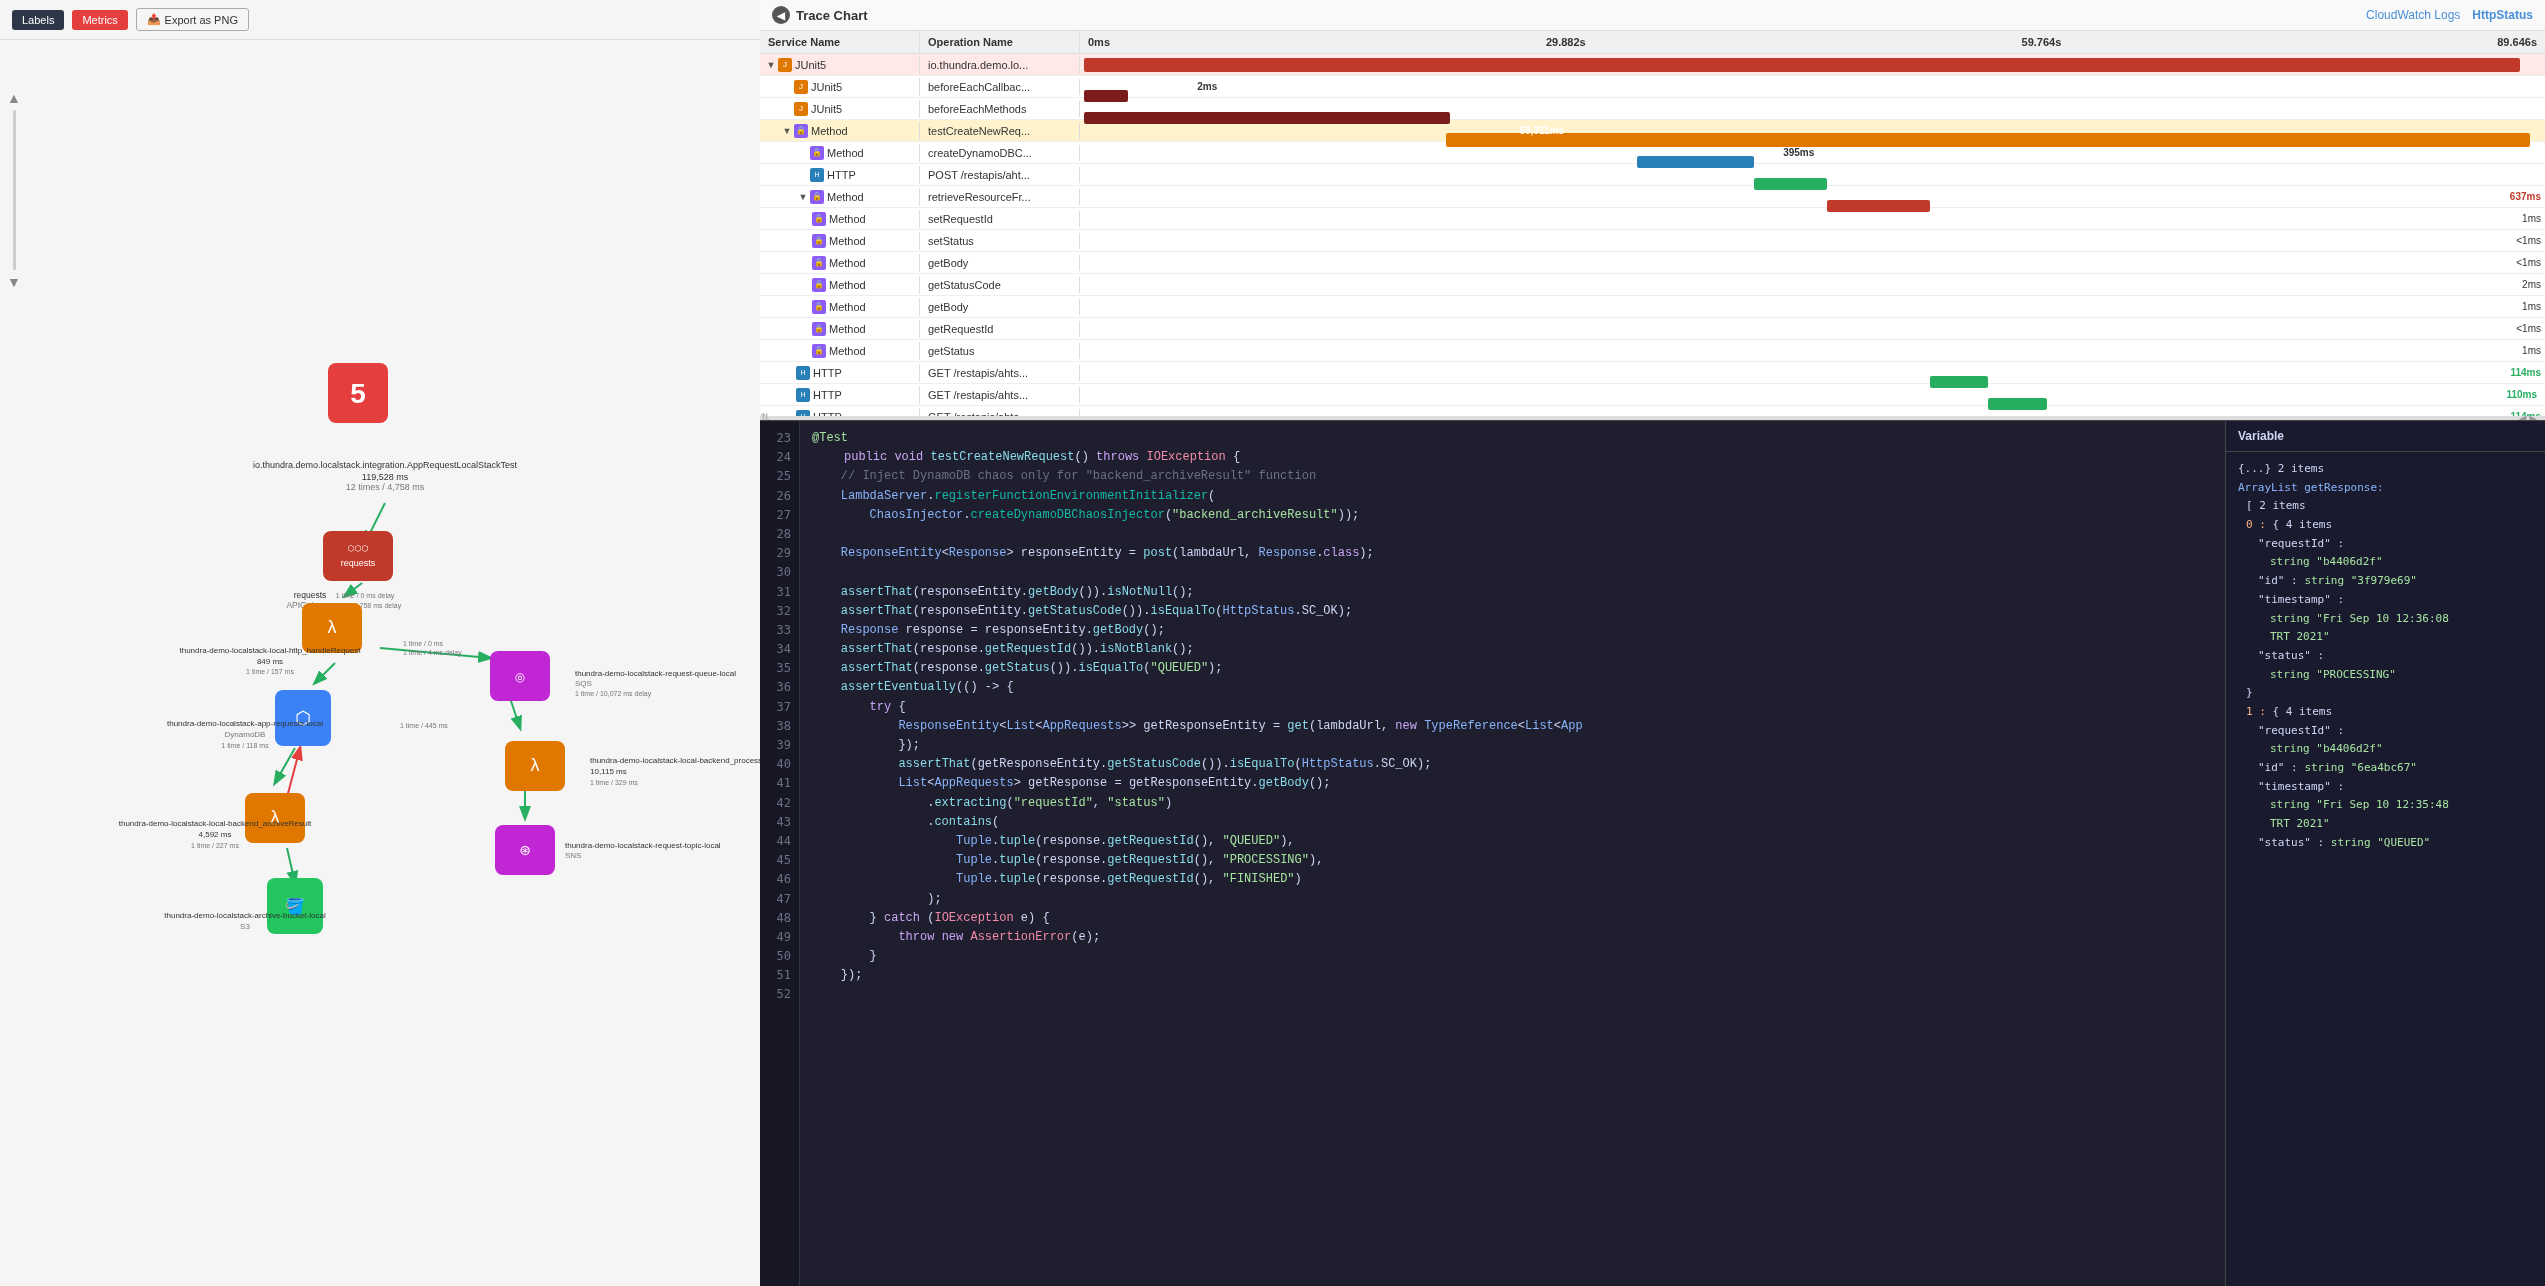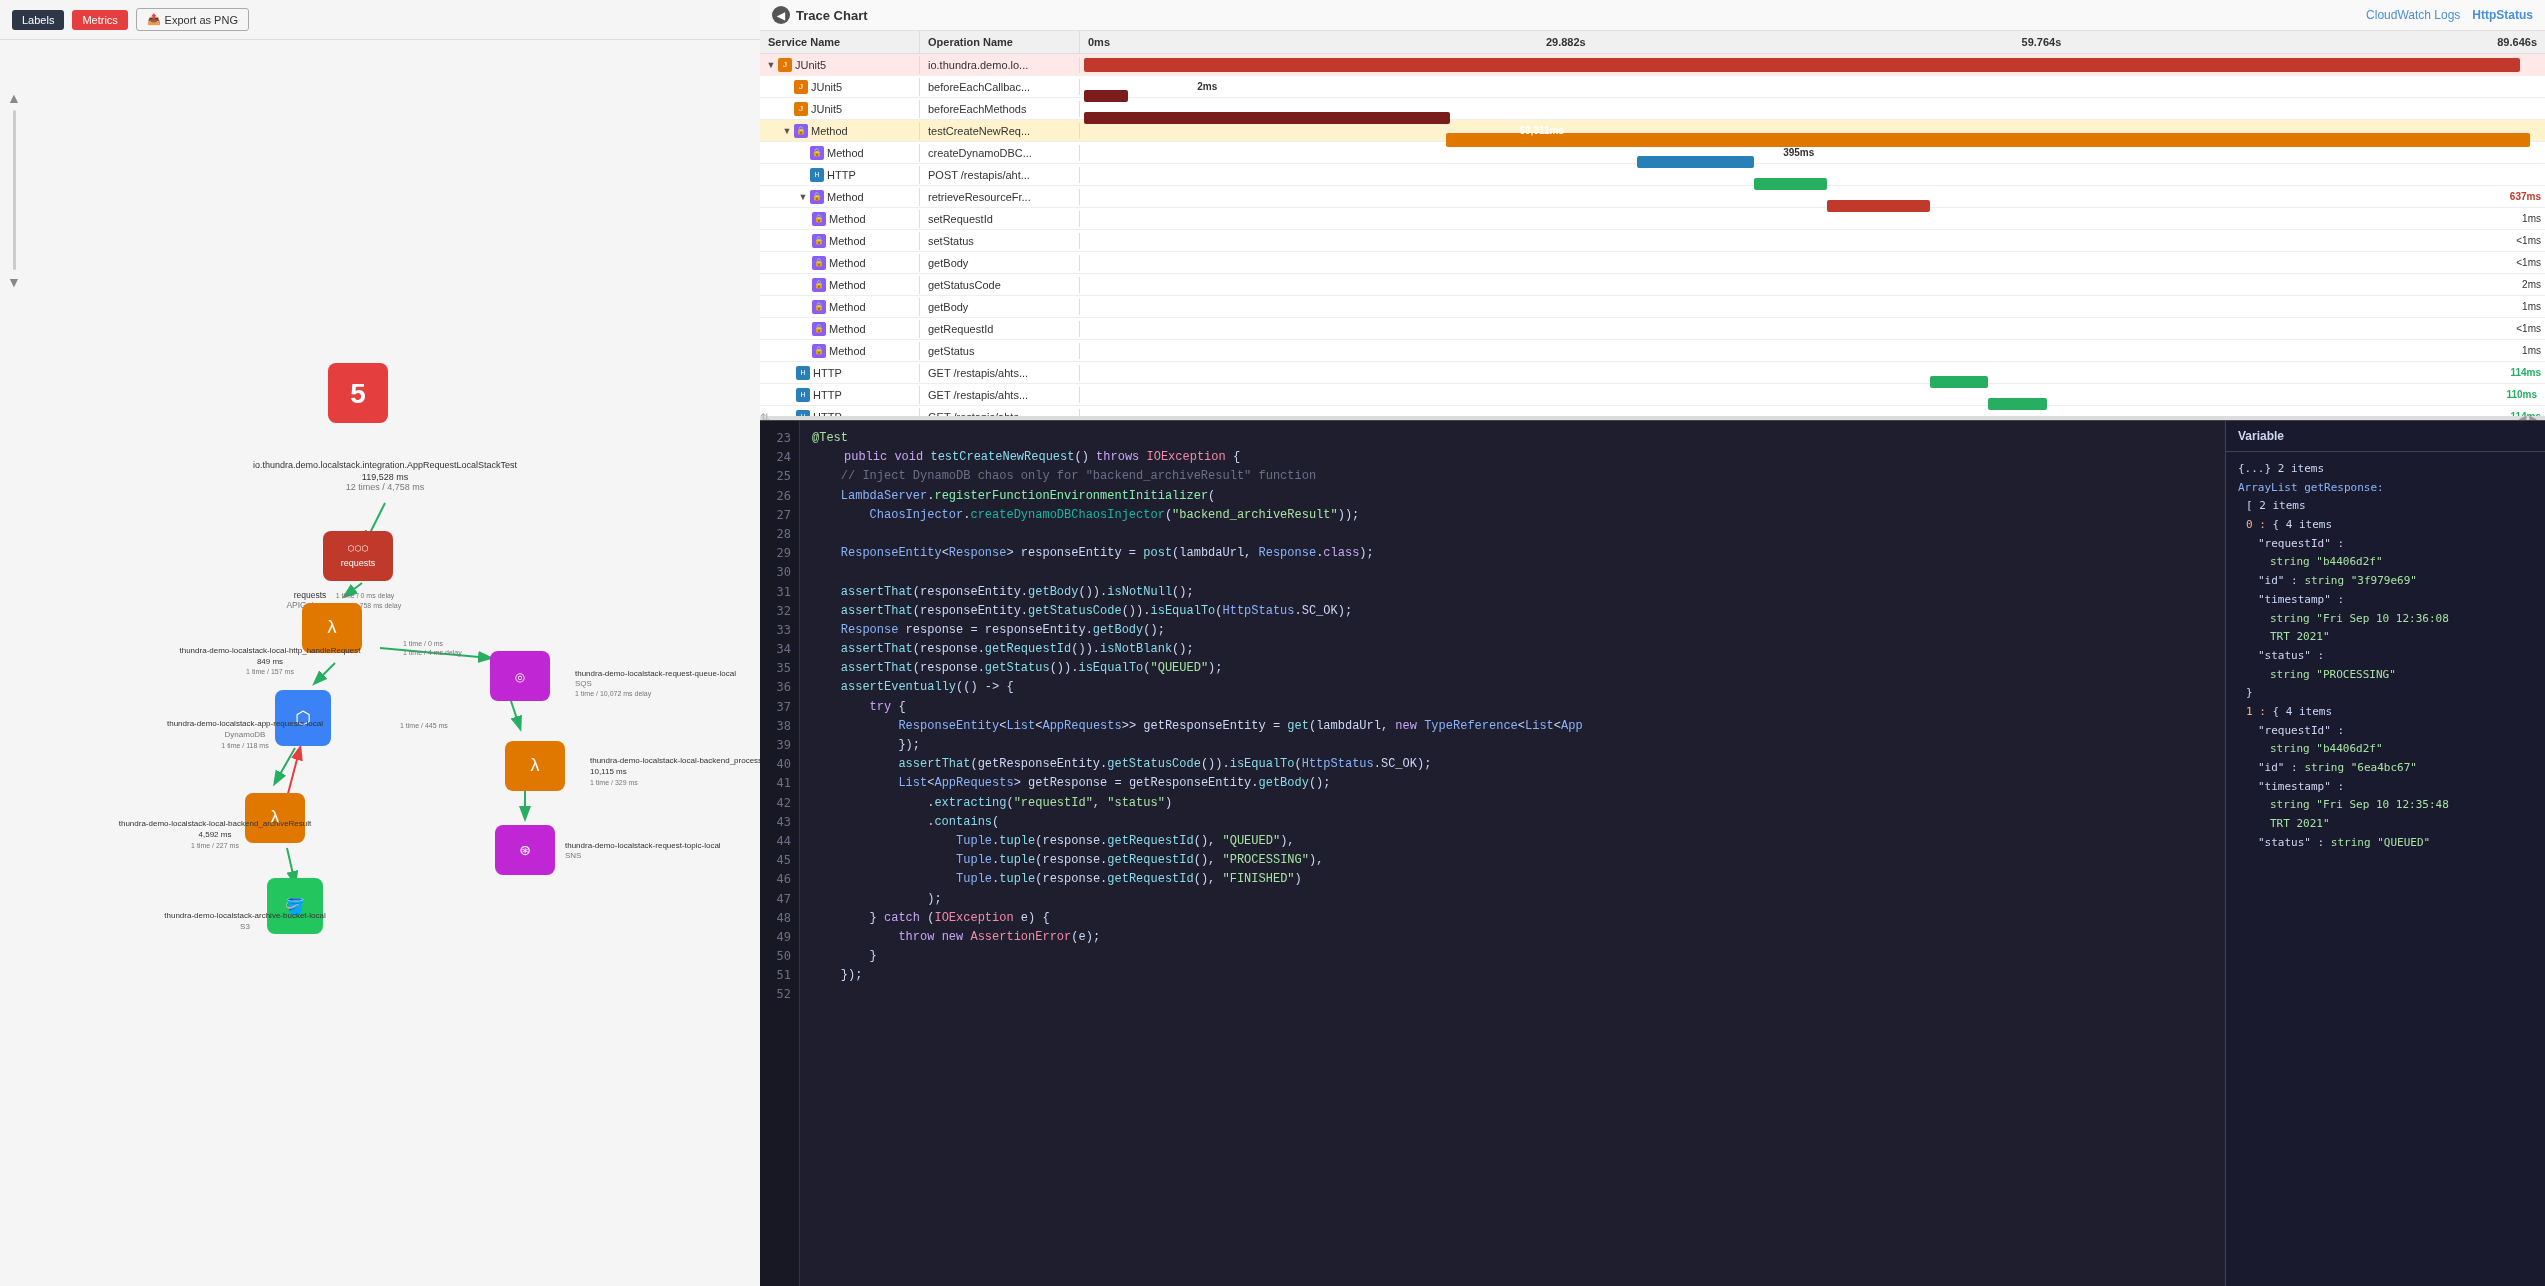--- a/index.html
+++ b/index.html
@@ -752,21 +752,21 @@
         <div>47</div>
         <div>48</div>
         <div>49</div>
         <div>50</div>
         <div>51</div>
         <div>52</div>
       </div>
       <div class="code-content"><span style="color:#a6e3a1;">@Test</span>
 <span style="color:#cba6f7;margin-left:32px;">public</span> <span style="color:#cba6f7;">void</span> <span style="color:#89dceb;">testCreateNewRequest</span>() <span style="color:#cba6f7;">throws</span> <span style="color:#f38ba8;">IOException</span> {
     <span style="color:#6c7086;">// Inject DynamoDB chaos only for "backend_archiveResult" function</span>
-    <span style="color:#89b4fa;">LambdaServer</span>.<span style="color:#86efac;">registerFunctionEnvironmentInitializer</span>(
+    <span style="color:#89b4fa;">LambdaServer</span>.<span style="color:#14b8a6;">registerFunctionEnvironmentInitializer</span>(
         <span style="color:#89b4fa;">ChaosInjector</span>.<span style="color:#14b8a6;">createDynamoDBChaosInjector</span>(<span style="color:#a6e3a1;">"backend_archiveResult"</span>));
 
     <span style="color:#89b4fa;">ResponseEntity</span>&lt;<span style="color:#89b4fa;">Response</span>&gt; responseEntity = <span style="color:#89dceb;">post</span>(lambdaUrl, <span style="color:#89b4fa;">Response</span>.<span style="color:#cba6f7;">class</span>);
 
     <span style="color:#89dceb;">assertThat</span>(responseEntity.<span style="color:#89dceb;">getBody</span>()).<span style="color:#89dceb;">isNotNull</span>();
     <span style="color:#89dceb;">assertThat</span>(responseEntity.<span style="color:#89dceb;">getStatusCode</span>()).<span style="color:#89dceb;">isEqualTo</span>(<span style="color:#89b4fa;">HttpStatus</span>.SC_OK);
     <span style="color:#89b4fa;">Response</span> response = responseEntity.<span style="color:#89dceb;">getBody</span>();
     <span style="color:#89dceb;">assertThat</span>(response.<span style="color:#89dceb;">getRequestId</span>()).<span style="color:#89dceb;">isNotBlank</span>();
     <span style="color:#89dceb;">assertThat</span>(response.<span style="color:#89dceb;">getStatus</span>()).<span style="color:#89dceb;">isEqualTo</span>(<span style="color:#a6e3a1;">"QUEUED"</span>);
     <span style="color:#89dceb;">assertEventually</span>(() -&gt; {

